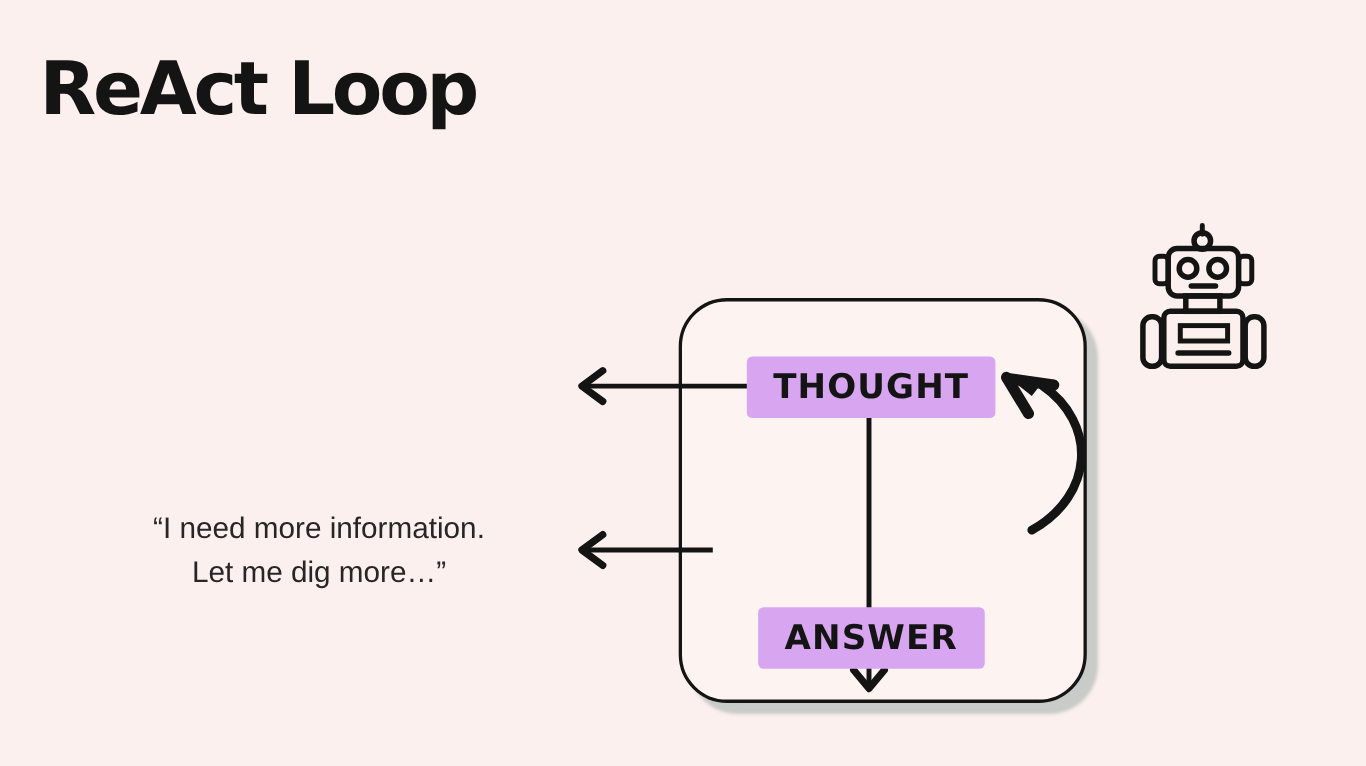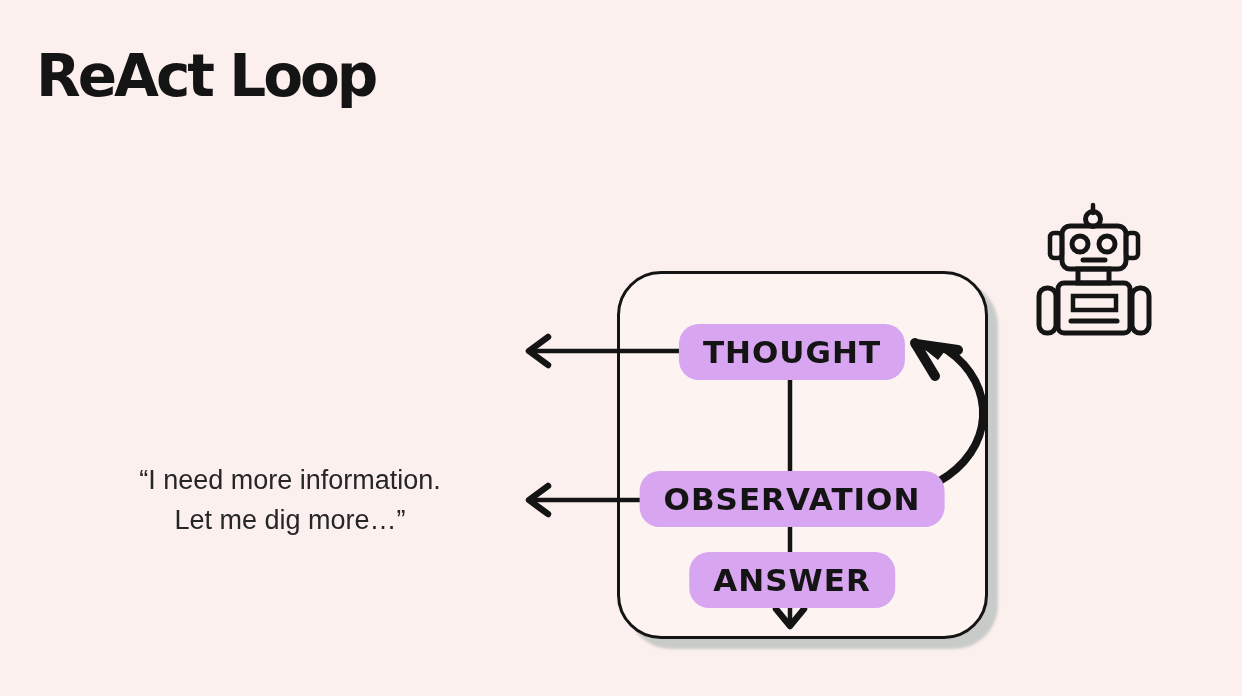--- a/index.html
+++ b/index.html
@@ -17,21 +17,21 @@
     font-family: "DejaVu Sans", sans-serif;
   }
   .slide {
     position: relative;
     width: 1242px; height: 696px;
     background: var(--background);
   }
   .page-title {
     position: absolute;
     left: 36px; top: 42px;
-    font-size: 58px;
+    font-size: 67px;
     font-weight: 800;
     letter-spacing: -3px;
     color: var(--ink);
     font-family: "DejaVu Sans", sans-serif;
     text-align: right;
   }
   .loop-box {
     position: absolute;
     left: 617px; top: 271px;
     width: 371px; height: 368px;
@@ -54,21 +54,21 @@
     position: absolute;
     left: 792px;
     transform: translateX(-50%);
     background: var(--pill);
     color: var(--ink);
     font-family: "DejaVu Sans", sans-serif;
     font-weight: 800;
     font-size: 31px;
     letter-spacing: 1px;
     padding: 10px 24px;
-    border-radius: 20px;
+    border-radius: 5px;
     white-space: nowrap;
     z-index: 3;
   }
   .pill-thought     { top: 324px; }
   .pill-action      { top: 399px; }
   .pill-observation { top: 471px; }
   .pill-answer      { top: 542px; margin-top: 10px; }
   .annotation {
     position: absolute;
     width: 420px;
@@ -123,21 +123,20 @@
 
     <g>
       <path class="ink-stroke" d="M 938 482 C 995 450, 998 385, 947 350" stroke-width="8" stroke-linecap="round"></path>
       <line class="ink-stroke" x1="916" y1="344" x2="958" y2="350" stroke-width="10" stroke-linecap="round"></line>
       <line class="ink-stroke" x1="915" y1="343" x2="935" y2="376" stroke-width="10" stroke-linecap="round"></line>
       <polygon class="ink-fill" points="913,341 948,347 938,360 928,352"></polygon>
     </g>
   </svg>
 
   <div class="pill pill-thought">THOUGHT</div>
-  <div class="pill pill-observation">OBSERVATION</div>
   <div class="pill pill-answer">ANSWER</div>
 
   <svg class="robot" viewBox="0 0 124 140" xmlns="http://www.w3.org/2000/svg">
 
     <line class="ink-stroke" x1="61" y1="9" x2="61" y2="17" stroke-width="4.5" stroke-linecap="round"></line>
     <circle class="ink-stroke" cx="61" cy="23" r="7.5" stroke-width="5"></circle>
 
     <rect class="ink-stroke" x="18" y="37" width="12" height="25" rx="4" stroke-width="4.5"></rect>
     <rect class="ink-stroke" x="94" y="37" width="12" height="25" rx="4" stroke-width="4.5"></rect>
 

